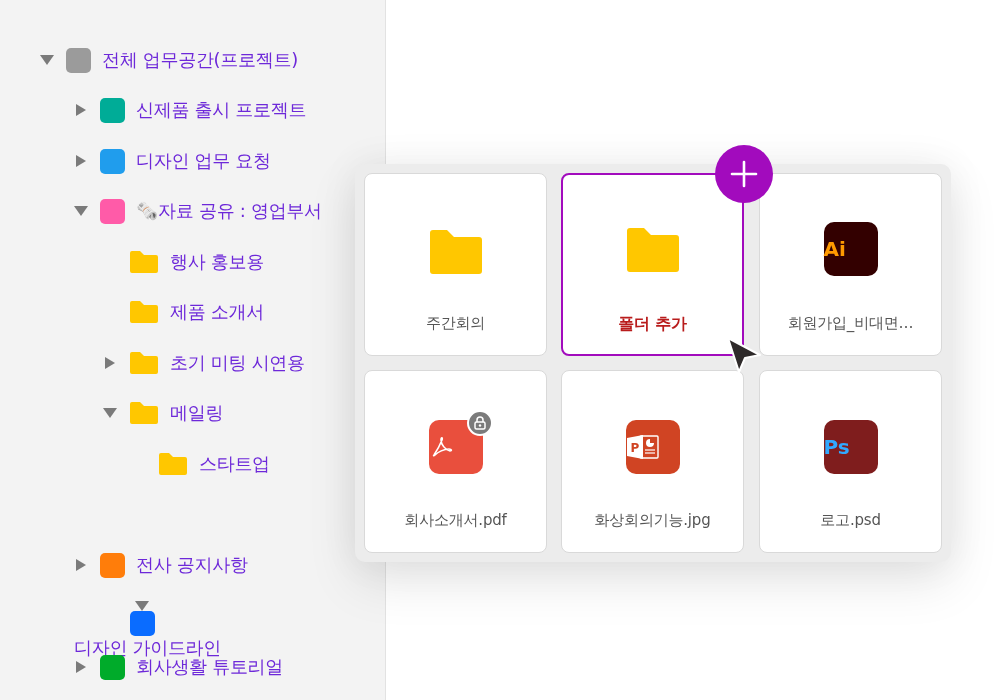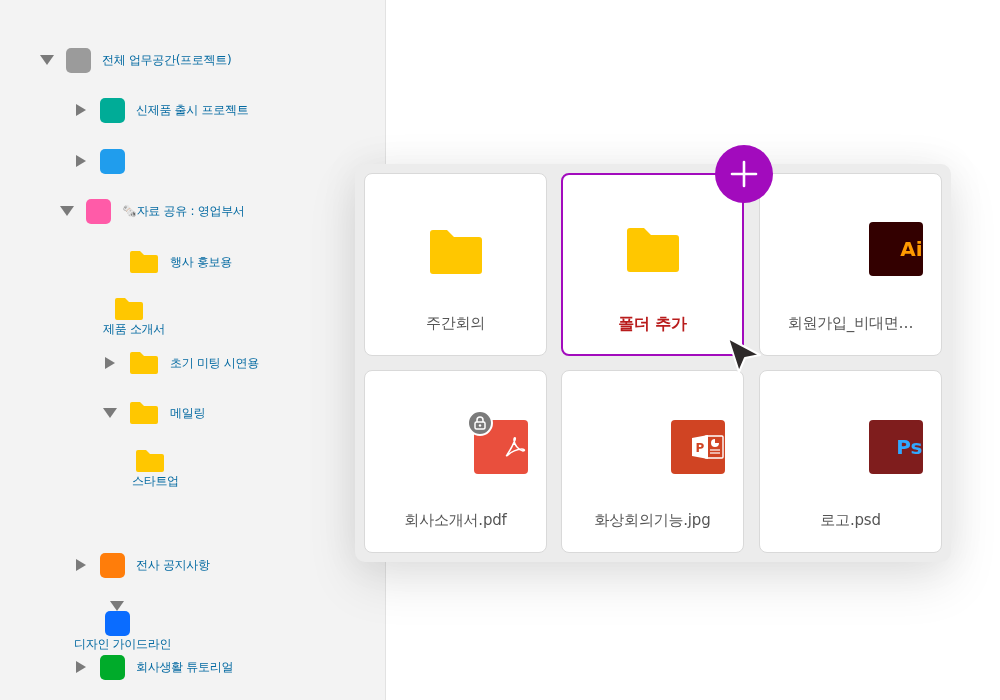--- a/index.html
+++ b/index.html
@@ -15,21 +15,21 @@
   .sidebar {
     position: absolute; left: 0; top: 0;
     width: 386px; height: 700px;
     background: #f3f3f3;
     border-right: 1px solid #e2e2e2;
   }
   .tree-row {
     position: absolute;
     height: 30px;
     display: flex; align-items: center;
-    font-size: 12px; color: #0369a1;
+    font-size: 18px; color: #6d28d9;
     white-space: nowrap;
     cursor: pointer;
   }
   .caret {
     width: 14px; height: 14px;
     display: inline-flex; align-items: center; justify-content: center;
     margin-right: 12px;
   }
   .caret.right::before {
     content: ""; border-left: 10px solid #7a7a7a;
@@ -76,23 +76,23 @@
   }
   .card .name {
     position: absolute; left: 8px; right: 8px; top: 140px;
     text-align: center; font-size: 15px; color: #555;
     white-space: nowrap; overflow: hidden; text-overflow: ellipsis;
     letter-spacing: -0.2px;
   }
   .card.selected .name { color: #b91c1c; font-weight: bold; font-size: 16px; top: 139px; }
 
   .app-icon {
-    width: 54px; height: 54px; border-radius: 4px;
-    display: flex; align-items: center; justify-content: flex-end;
-    font-family: "DejaVu Sans", sans-serif; font-weight: bold; font-size: 20px; margin-left: 45px;
+    width: 54px; height: 54px; border-radius: 10px;
+    display: flex; align-items: center; justify-content: flex-start;
+    font-family: "DejaVu Sans", sans-serif; font-weight: bold; font-size: 20px;
   }
   .lock-badge {
     position: absolute; right: -10px; top: -10px;
     width: 26px; height: 26px; border-radius: 50%;
     background: #7b7b7b; border: 2px solid #ffffff;
     display: flex; align-items: center; justify-content: center;
   }
   .add-badge {
     position: absolute; left: 715px; top: 145px;
     width: 58px; height: 58px; border-radius: 50%;
@@ -115,55 +115,56 @@
     <span class="row-label">전체 업무공간(프로젝트)</span>
   </div>
   <div class="tree-row" style="left:74px;top:95px;">
     <span class="caret right"></span>
     <span class="swatch" style="background:#00ac97"></span>
     <span class="row-label">신제품 출시 프로젝트</span>
   </div>
   <div class="tree-row" style="left:74px;top:146px;">
     <span class="caret right"></span>
     <span class="swatch" style="background:#209ded"></span>
-  </div>
-  <div class="tree-row" style="left:60px;top:196px;">
+    <span class="row-label">디자인 업무 요청</span>
+  </div>
+  <div class="tree-row" style="left:74px;top:196px;">
     <span class="caret down"></span>
     <span class="swatch" style="background:#ff5ba8"></span>
     <span class="row-label">🗞️자료 공유 : 영업부서</span>
   </div>
   <div class="tree-row" style="left:103px;top:247px;">
     <span class="caret none"></span>
     <svg class="folder" viewBox="0 0 30 24">
         <path d="M1 3a2 2 0 0 1 2-2h8l4 4h12a2 2 0 0 1 2 2v14a2 2 0 0 1-2 2H3a2 2 0 0 1-2-2z" fill="#ffc700"></path>
       </svg>
     <span class="row-label">행사 홍보용</span>
   </div>
-  <div class="tree-row" style="left:103px;top:297px;flex-direction:column;">
+  <div class="tree-row" style="left:103px;top:297px;">
     <span class="caret none"></span>
     <svg class="folder" viewBox="0 0 30 24">
         <path d="M1 3a2 2 0 0 1 2-2h8l4 4h12a2 2 0 0 1 2 2v14a2 2 0 0 1-2 2H3a2 2 0 0 1-2-2z" fill="#ffc700"></path>
       </svg>
     <span class="row-label">제품 소개서</span>
   </div>
   <div class="tree-row" style="left:103px;top:348px;">
     <span class="caret right"></span>
     <svg class="folder" viewBox="0 0 30 24">
         <path d="M1 3a2 2 0 0 1 2-2h8l4 4h12a2 2 0 0 1 2 2v14a2 2 0 0 1-2 2H3a2 2 0 0 1-2-2z" fill="#ffc700"></path>
       </svg>
     <span class="row-label">초기 미팅 시연용</span>
   </div>
   <div class="tree-row" style="left:103px;top:398px;">
     <span class="caret down"></span>
     <svg class="folder" viewBox="0 0 30 24">
         <path d="M1 3a2 2 0 0 1 2-2h8l4 4h12a2 2 0 0 1 2 2v14a2 2 0 0 1-2 2H3a2 2 0 0 1-2-2z" fill="#ffc700"></path>
       </svg>
     <span class="row-label">메일링</span>
   </div>
-  <div class="tree-row" style="left:132px;top:449px;flex-direction:column;">
+  <div class="tree-row" style="left:132px;top:449px;">
     <span class="caret none"></span>
     <svg class="folder" viewBox="0 0 30 24">
         <path d="M1 3a2 2 0 0 1 2-2h8l4 4h12a2 2 0 0 1 2 2v14a2 2 0 0 1-2 2H3a2 2 0 0 1-2-2z" fill="#ffc700"></path>
       </svg>
     <span class="row-label">스타트업</span>
   </div>
   <div class="tree-row" style="left:74px;top:550px;">
     <span class="caret right"></span>
     <span class="swatch" style="background:#ff7d0a"></span>
     <span class="row-label">전사 공지사항</span>

